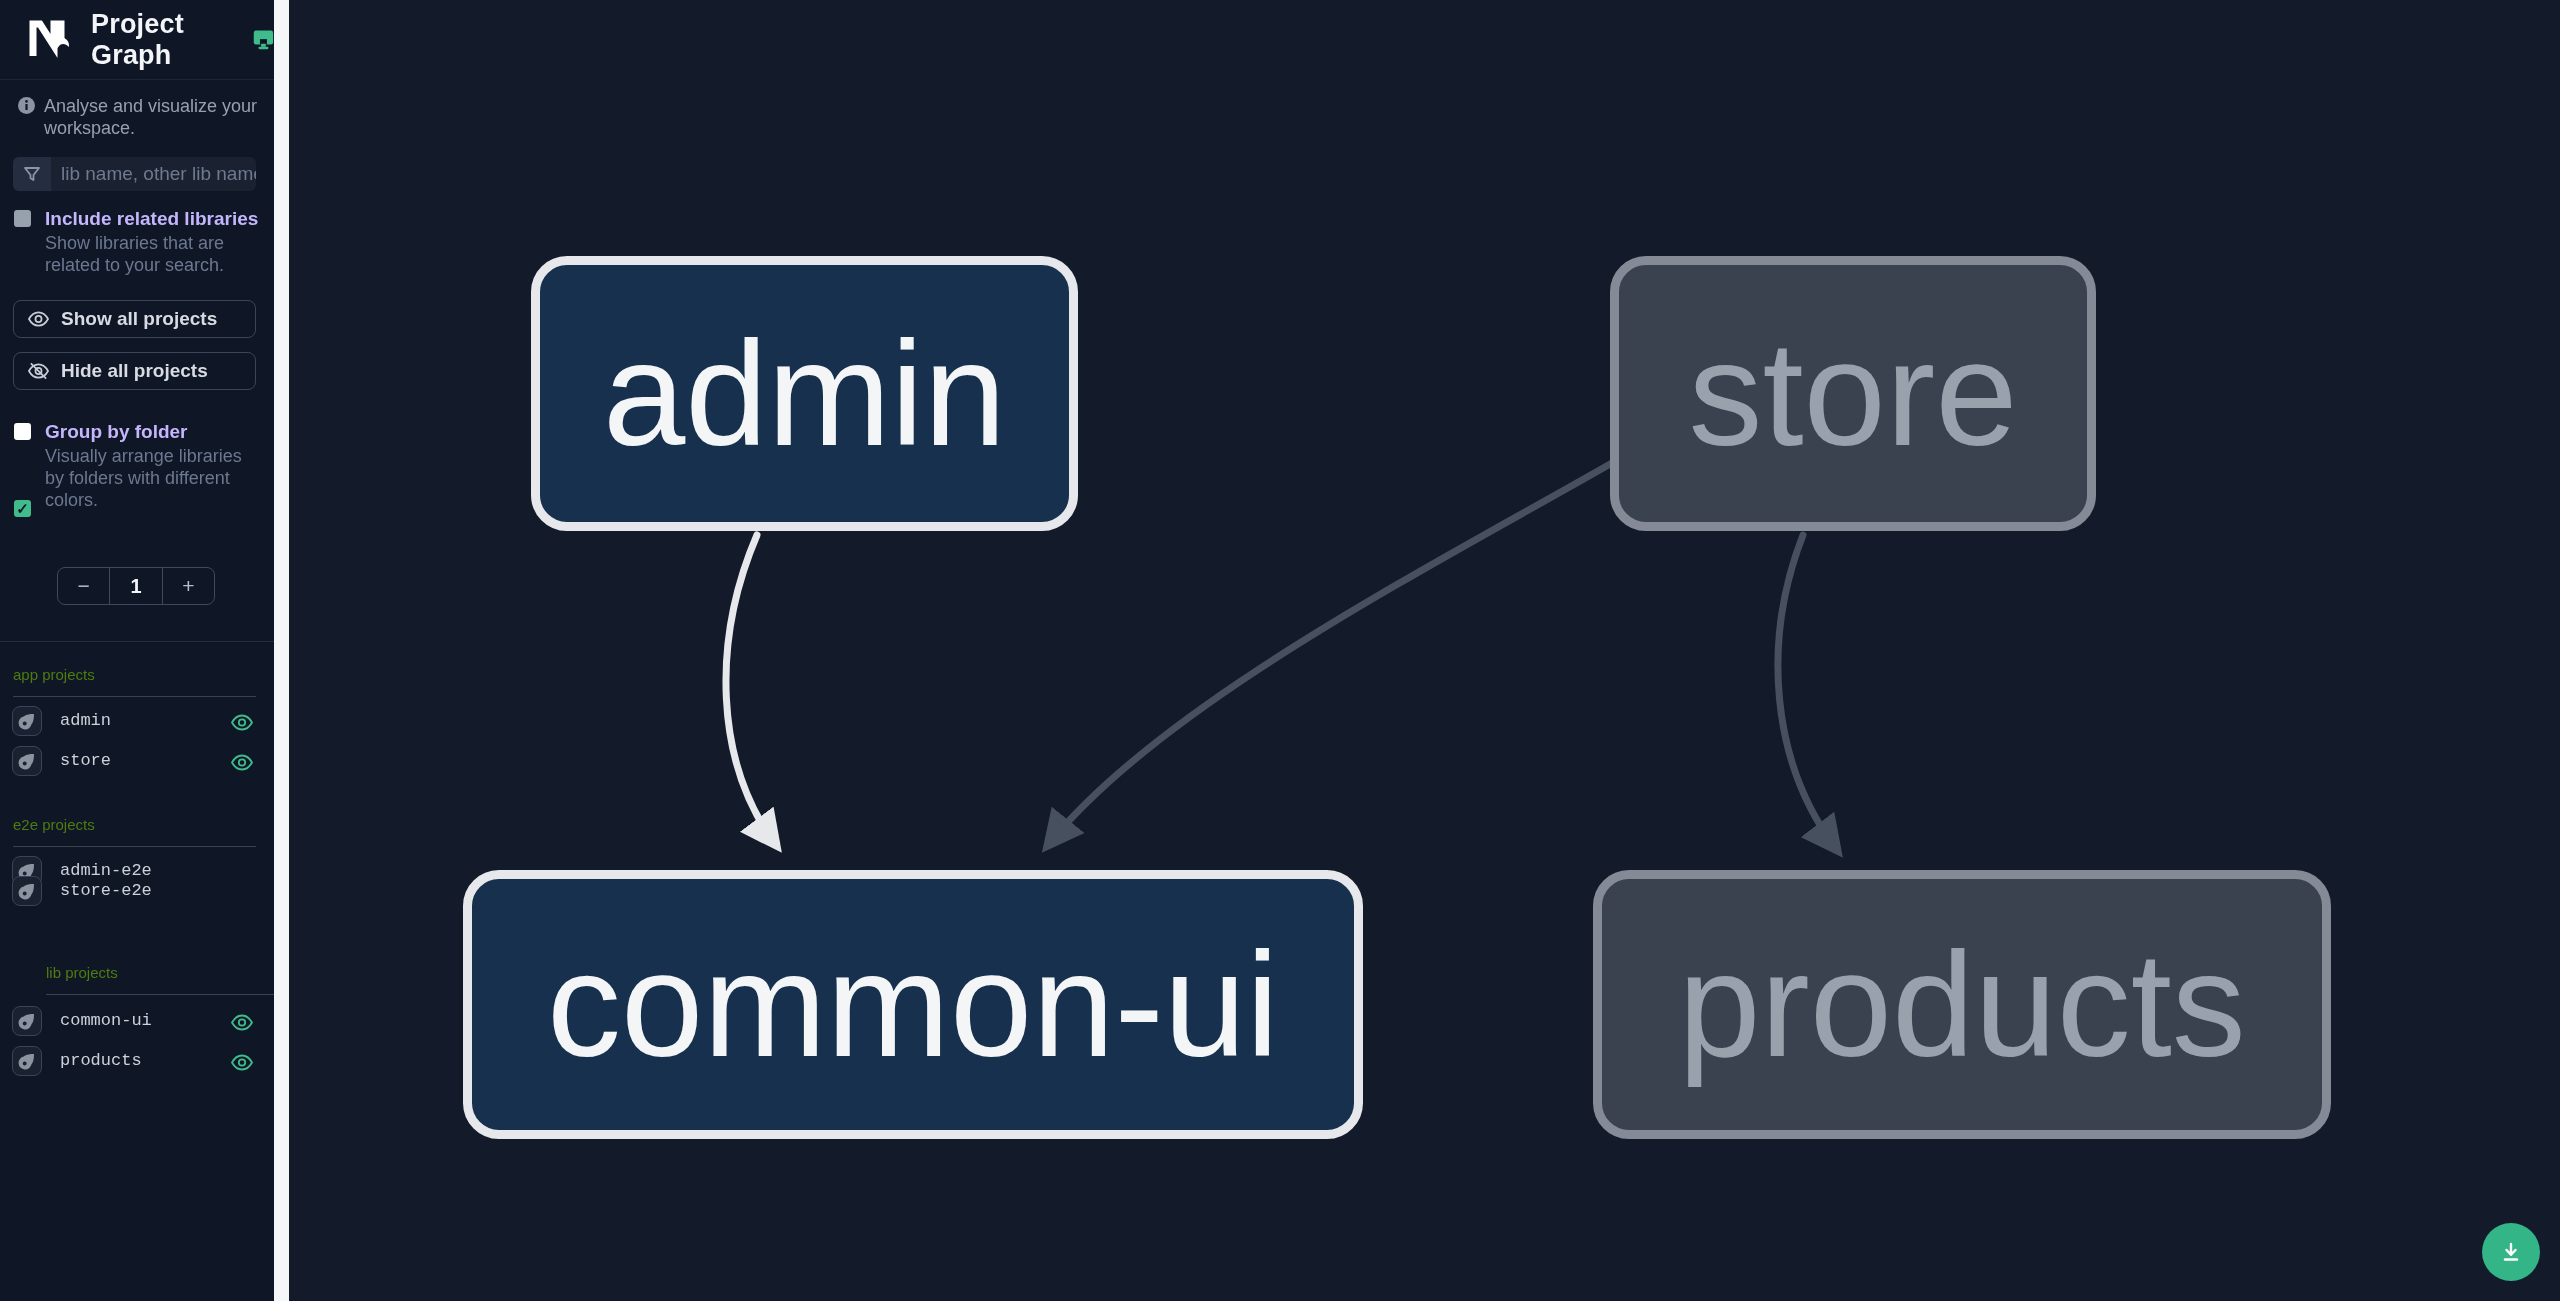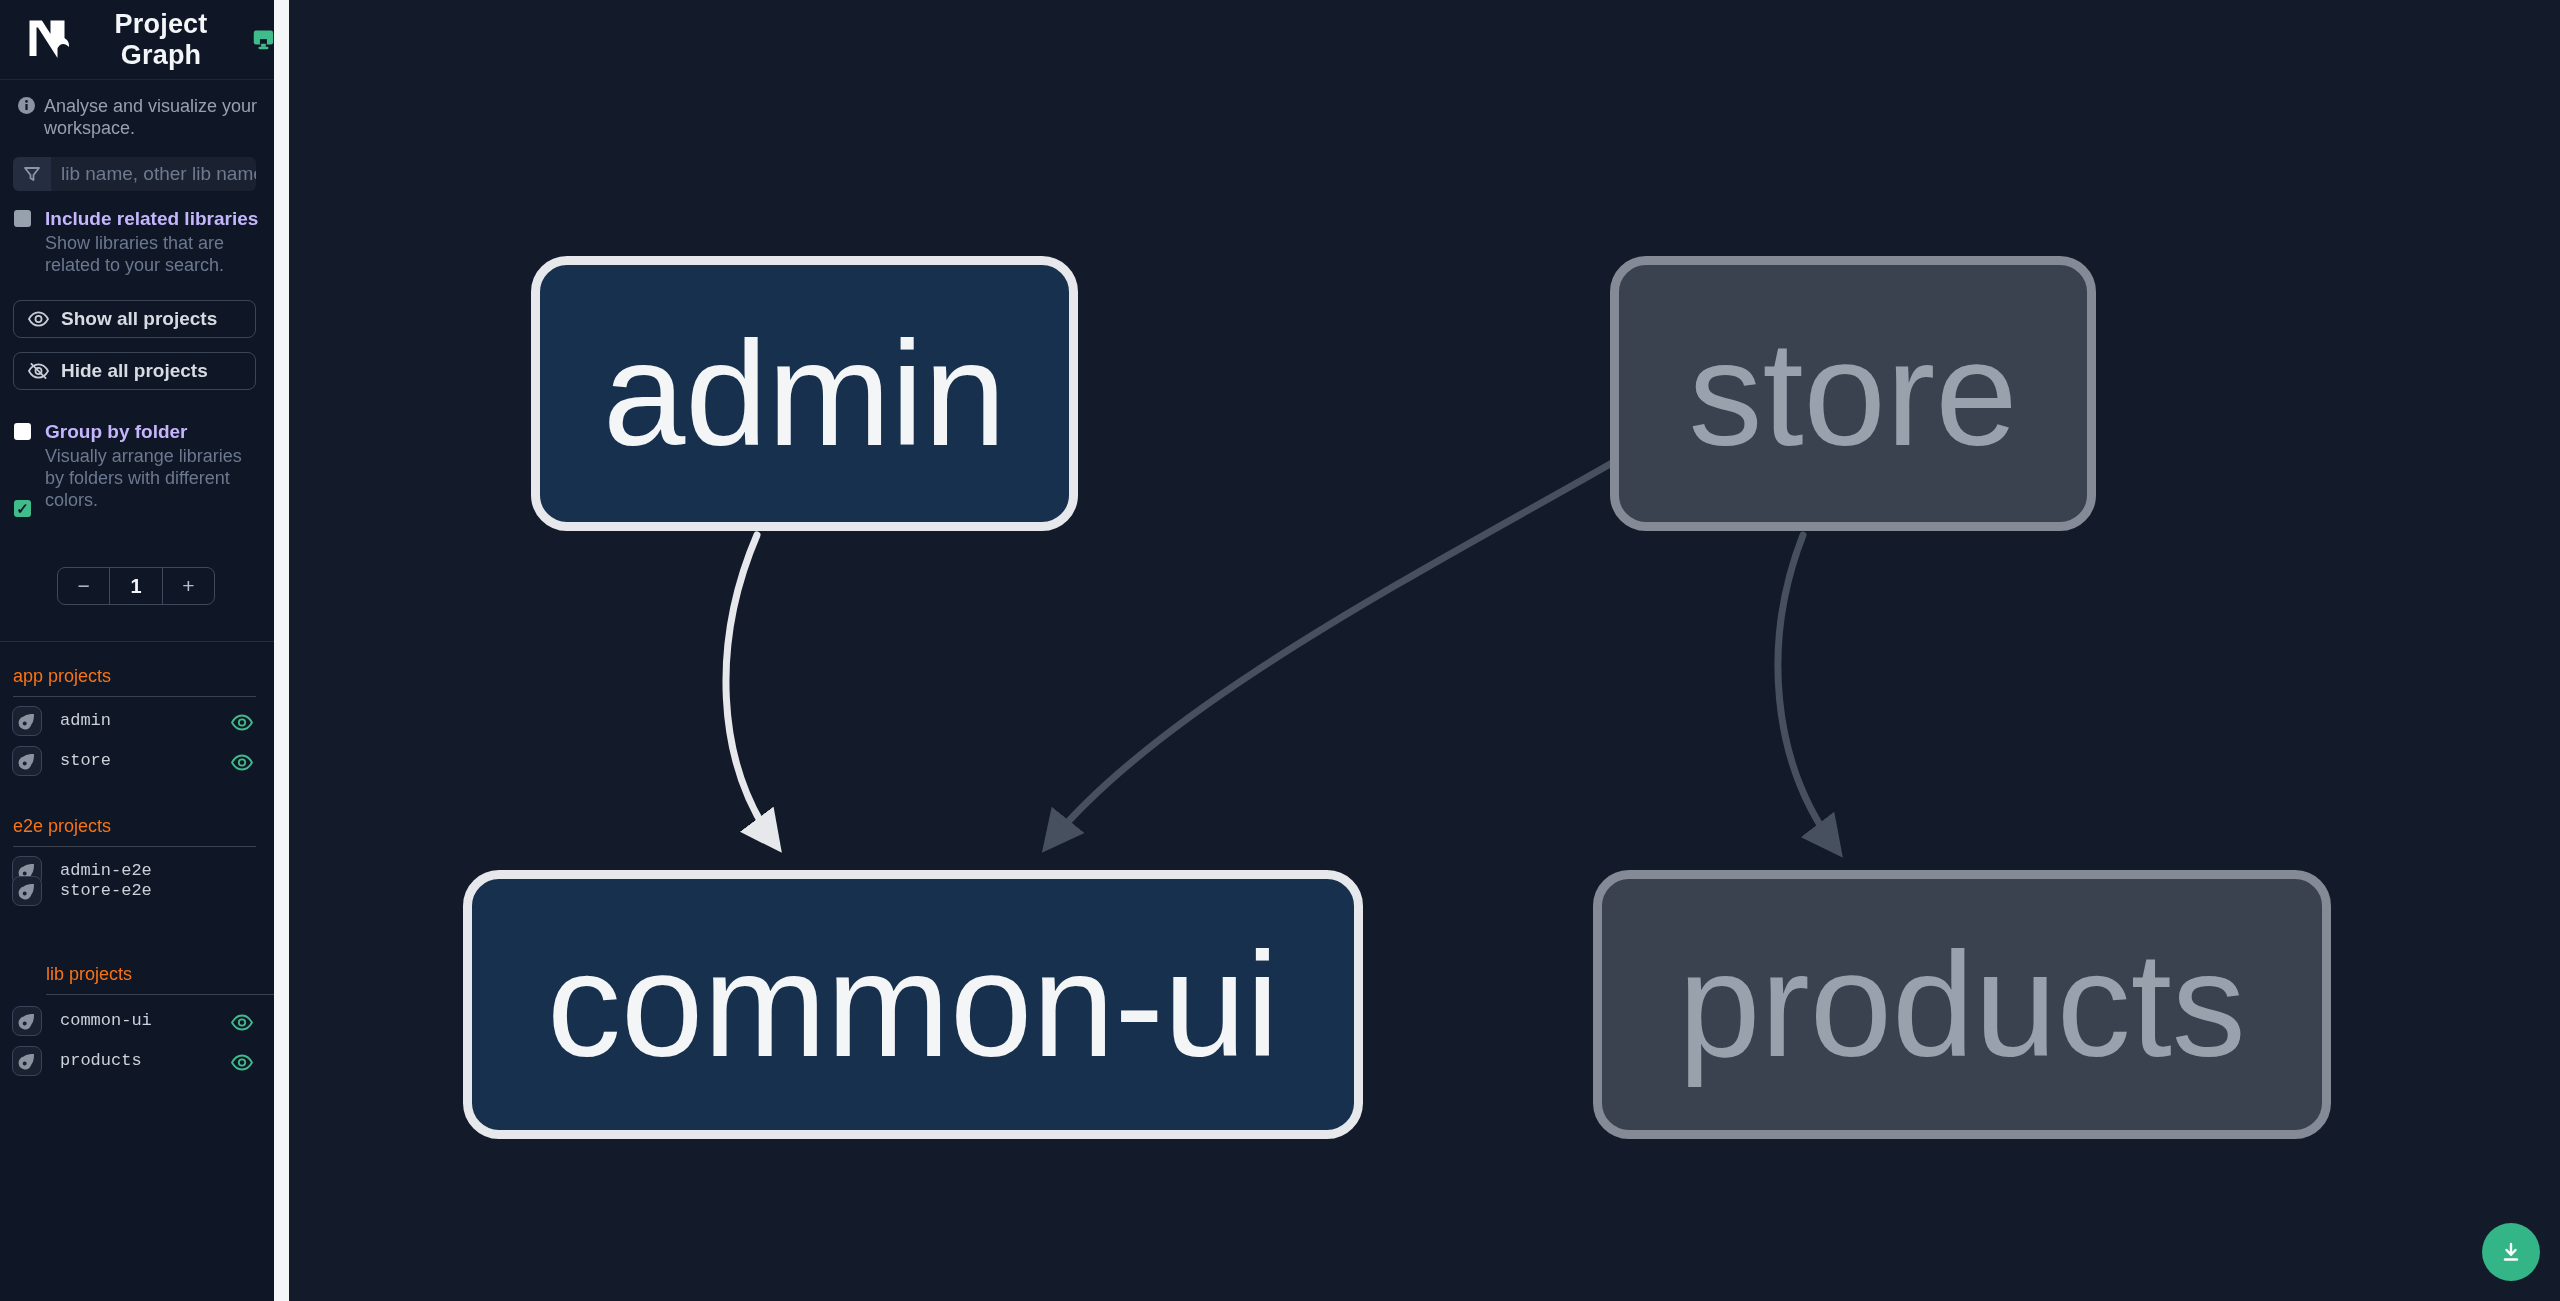--- a/index.html
+++ b/index.html
@@ -17,21 +17,20 @@
     background:#0f1625; z-index:5;
   }
   .gutter {
     position:absolute; left:274px; top:0; width:15px; height:1301px;
     background:#f5f6f8; z-index:6;
   }
   .sb-header {
     position:absolute; left:0; top:0; width:274px; height:80px;
     display:flex; align-items:center; gap:16px; padding-left:27px;
     border-bottom:1px solid #1e2737;
-    text-align:center;
   }
   .nx-logo { width:48px; height:48px; flex:0 0 auto; }
   .sb-title { color:#f3f5f8; font-size:27px; font-weight:bold; letter-spacing:.2px; }
   .monitor-icon { width:27px; height:25px; margin-left:6px; }
 
   .sb-intro {
     position:absolute; left:18px; top:95px; width:244px;
     display:flex; align-items:flex-start; gap:9px;
     color:#97a0ad; font-size:18px; line-height:22px;
   }
@@ -83,21 +82,21 @@
     flex:1; display:flex; align-items:center; justify-content:center;
     color:#b6bdc7; font-size:21px;
   }
   .stepper > div + div { border-left:1px solid #3e4a5c; }
   .stepper .val { color:#f3f5f8; font-weight:bold; font-size:20px; }
 
   .sb-divider { position:absolute; left:0; top:641px; width:274px; height:1px; background:#232e3f; }
 
   .proj-section-title {
     position:absolute; left:13px; width:243px; height:31px;
-    color:#f97316; font-size:18px; border-bottom:1px solid #39424e;
+    color:#4d7c0f; font-size:15px; border-bottom:1px solid #39424e;
   }
   .proj-row { position:absolute; left:12px; width:246px; height:32px; }
   .proj-icon-btn {
     position:absolute; left:0; top:0; width:30px; height:30px;
     border:1px solid #39445a; border-radius:8px; background:#1a2232;
     display:flex; align-items:center; justify-content:center; cursor:pointer;
   }
   .proj-name {
     position:absolute; left:48px; top:5px;
     color:#ccd2da; font-size:17px;

